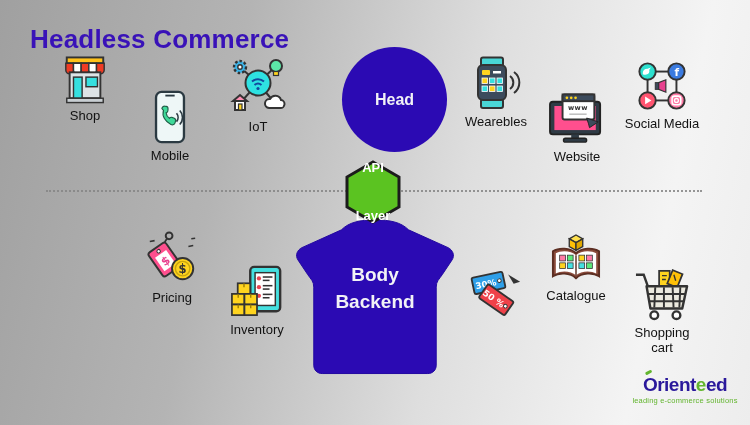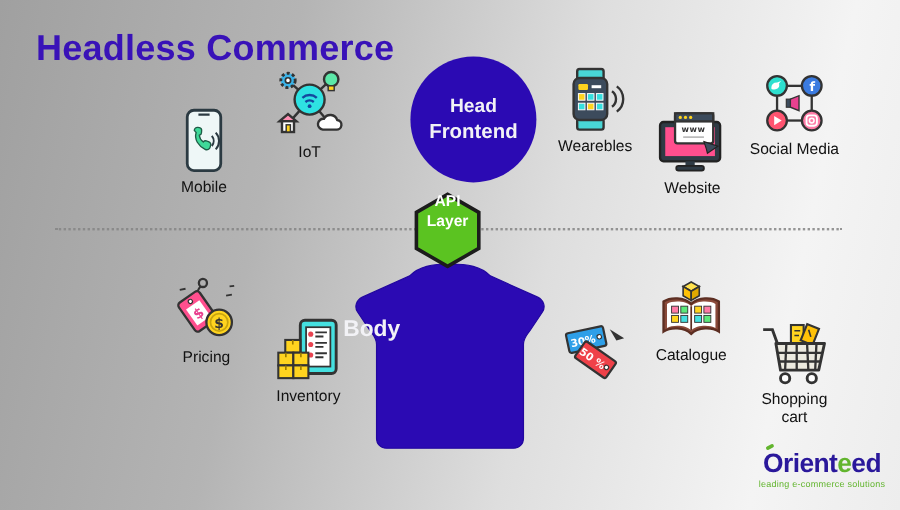--- a/index.html
+++ b/index.html
@@ -3,21 +3,21 @@
 <meta charset="utf-8">
 <style>
   html,body{margin:0;padding:0;}
   body{font-family:"Liberation Sans",sans-serif;}
   #canvas{
     position:relative;width:750px;height:425px;overflow:hidden;
     background:linear-gradient(102deg,#a0a0a0 0%,#b4b4b4 30%,#dedede 60%,#f4f4f4 85%,#ededed 100%);
   }
   .title{
     position:absolute;left:30px;top:24px;
-    font-size:30px;font-weight:bold;color:#3912b8;letter-spacing:.2px;text-align:center;
+    font-size:26px;font-weight:bold;color:#3912b8;letter-spacing:.2px;text-align:center;
   }
   .divider{
     position:absolute;left:46px;top:190px;width:656px;height:0;
     border-top:2px dotted #858585;opacity:.85;z-index:1;
   }
   .item{position:absolute;width:90px;display:flex;flex-direction:column;align-items:center;z-index:2;}
   .item.narrow{width:74px;}
   .lbl{
     margin-top:4px;font-size:13px;font-weight:500;color:#121212;
     text-align:center;line-height:1.18;
@@ -26,43 +26,60 @@
   .head-circle{
     position:absolute;left:342px;top:47px;width:105px;height:105px;border-radius:50%;
     background:#2b0ab3;display:flex;flex-direction:column;align-items:center;justify-content:center;
     color:#f2f2f6;font-weight:bold;z-index:2;text-align:center;
   }
   .head-circle .l1{font-size:16px;line-height:1.25;}
   .head-circle .l2{font-size:17px;line-height:1.25;}
   .hex-wrap{position:absolute;left:345px;top:160px;width:56px;height:64px;z-index:4;}
   .hex-text{
     position:absolute;left:345px;top:160px;width:56px;height:64px;z-index:5;
-    display:flex;flex-direction:column;align-items:center;justify-content:flex-start;
+    display:flex;flex-direction:column;align-items:center;justify-content:space-between;
     color:#fff;font-weight:bold;font-size:13px;line-height:1.2;text-align:center;
   }
   .shirt-wrap{position:absolute;left:286px;top:218px;width:178px;height:158px;z-index:3;}
   .shirt-text{
-    position:absolute;left:286px;top:262px;width:178px;z-index:4;
+    position:absolute;left:286px;top:262px;width:178px;z-index:4;text-align:center;
     color:#f2f2f6;font-weight:bold;font-size:19px;line-height:1.4;
   }
   .logo{position:absolute;left:631px;top:375px;width:108px;text-align:center;z-index:2;}
-  .logo-name{font-size:22px;font-weight:bold;letter-spacing:-0.5px;color:#2a189b;line-height:1;position:relative;display:inline-block;text-align:right;}
+  .logo-name{font-size:19px;font-weight:bold;letter-spacing:-0.5px;color:#2a189b;line-height:1;position:relative;display:inline-block;text-align:right;}
   .logo-name .accent{color:#62b52e;}
   .logo-leaf{position:absolute;left:2px;top:-4px;width:7px;height:2.5px;background:#62b52e;border-radius:2px;transform:rotate(-28deg);}
   .logo-tagline{font-size:7.5px;color:#62b52e;margin-top:1px;letter-spacing:.2px;}
 </style>
 </head>
 <body>
 
 <div id="canvas">
 
   <div class="title">Headless Commerce</div>
 
   <div class="divider"></div>
 
+  <div class="item" style="left:40px;top:56px">
+    <svg width="56" height="48" viewBox="0 0 56 50">
+      <rect x="9" y="1.5" width="38" height="6" fill="#ffc21a" stroke="#333" stroke-width="2"></rect>
+      <g stroke="#333" stroke-width="1.5">
+        <path d="M8,7.5 h8 v7 a4 4 0 0 1 -8 0 z" fill="#ef3b24"></path>
+        <path d="M16,7.5 h8 v7 a4 4 0 0 1 -8 0 z" fill="#ffffff"></path>
+        <path d="M24,7.5 h8 v7 a4 4 0 0 1 -8 0 z" fill="#ef3b24"></path>
+        <path d="M32,7.5 h8 v7 a4 4 0 0 1 -8 0 z" fill="#ffffff"></path>
+        <path d="M40,7.5 h8 v7 a4 4 0 0 1 -8 0 z" fill="#ef3b24"></path>
+      </g>
+      <rect x="12" y="17" width="32" height="27" fill="#dde3e6" stroke="#333" stroke-width="2"></rect>
+      <rect x="16" y="22" width="9" height="22" fill="#35e0e0" stroke="#333" stroke-width="1.5"></rect>
+      <rect x="29" y="22" width="12" height="10" fill="#35e0e0" stroke="#333" stroke-width="1.5"></rect>
+      <rect x="9" y="44" width="38" height="4.5" fill="#c8ced2" stroke="#333" stroke-width="1.5"></rect>
+    </svg>
+    <div class="lbl">Shop</div>
+  </div>
 
   <div class="item" style="left:125px;top:90px">
     <svg width="34" height="54" viewBox="0 0 36 58">
       <rect x="3" y="2" width="30" height="54" rx="6" fill="#eef7f7" stroke="#2b3a42" stroke-width="2.5"></rect>
       <line x1="13" y1="6" x2="23" y2="6" stroke="#2b3a42" stroke-width="2"></line>
       <path d="M11,22 c-2,6 2,12 8,15 c2,1 4,0 4.5,-2 l0.5,-2 c0.3,-1.5 -0.7,-2.5 -2,-3 l-2,-0.6 c-1.2,-0.3 -2,0.2 -2.6,1 c-2,-1.5 -3.4,-3.6 -3.6,-6 c1,-0.2 1.8,-0.8 1.9,-2 l0.2,-2 c0.1,-1.5 -0.6,-2.6 -2,-2.8 l-1.4,-0.2 c-1.6,-0.2 -3,0.8 -3.2,2.6 z" fill="#3fd999" stroke="#1e5c46" stroke-width="1.2"></path>
       <path d="M25,25 a7 7 0 0 1 0 9" fill="none" stroke="#2b3a42" stroke-width="1.8"></path>
       <path d="M28.5,22 a11 11 0 0 1 0 15" fill="none" stroke="#2b3a42" stroke-width="1.8"></path>
     </svg>
     <div class="lbl">Mobile</div>
@@ -144,40 +161,40 @@
       <text x="42.5" y="16.5" font-size="11" font-weight="bold" fill="#fff" text-anchor="middle">f</text>
       <polygon points="9.5,38 9.5,46 16,42" fill="#fff"></polygon>
       <rect x="37.5" y="37.5" width="9" height="9" rx="2.5" fill="none" stroke="#fff" stroke-width="1.6"></rect>
       <circle cx="42" cy="42" r="2" fill="none" stroke="#fff" stroke-width="1.4"></circle>
     </svg>
     <div class="lbl">Social Media</div>
   </div>
 
   <div class="head-circle">
     <div class="l1">Head</div>
-    <div class="l2">Frontend</div>
   </div>
 
   <div class="hex-wrap">
     <svg width="56" height="64" viewBox="0 0 56 64">
       <polygon points="28,2 54,17 54,47 28,62 2,47 2,17" fill="#5bc321" stroke="#1c1c1c" stroke-width="3"></polygon>
     </svg>
   </div>
   <div class="hex-text">
     <div>API</div>
     <div>Layer</div>
   </div>
 
   <div class="shirt-wrap">
     <svg width="178" height="158" viewBox="0 0 180 160">
       <path d="M56,12 C64,4 75,2 90,2 C105,2 116,4 124,12 L164,30 C169,32.5 171,38 168,42.5 L158,57.5 C155,62 152,64 152,70 L152,149 C152,154 148.5,157.5 143.5,157.5 L36.5,157.5 C31.5,157.5 28,154 28,149 L28,70 C28,64 25,62 22,57.5 L12,42.5 C9,38 11,32.5 16,30 Z" fill="#2b0ab3" stroke="#22079f" stroke-width="1"></path>
     </svg>
   </div>
   <div class="shirt-text">
     <div>Body</div>
+    <div>Backend</div>
   </div>
 
 
   <div class="item" style="left:127px;top:230px">
     <svg width="54" height="56" viewBox="0 0 54 58">
       <circle cx="24" cy="6" r="3.5" fill="none" stroke="#333" stroke-width="2"></circle>
       <path d="M22,9 q-4,4 -2,8" fill="none" stroke="#333" stroke-width="1.8"></path>
       <g transform="rotate(-35 20 30)">
         <rect x="8" y="15" width="22" height="30" rx="3" fill="#ff4f8e" stroke="#333" stroke-width="2"></rect>
         <circle cx="19" cy="19.5" r="1.8" fill="#fff" stroke="#333" stroke-width="1"></circle>

